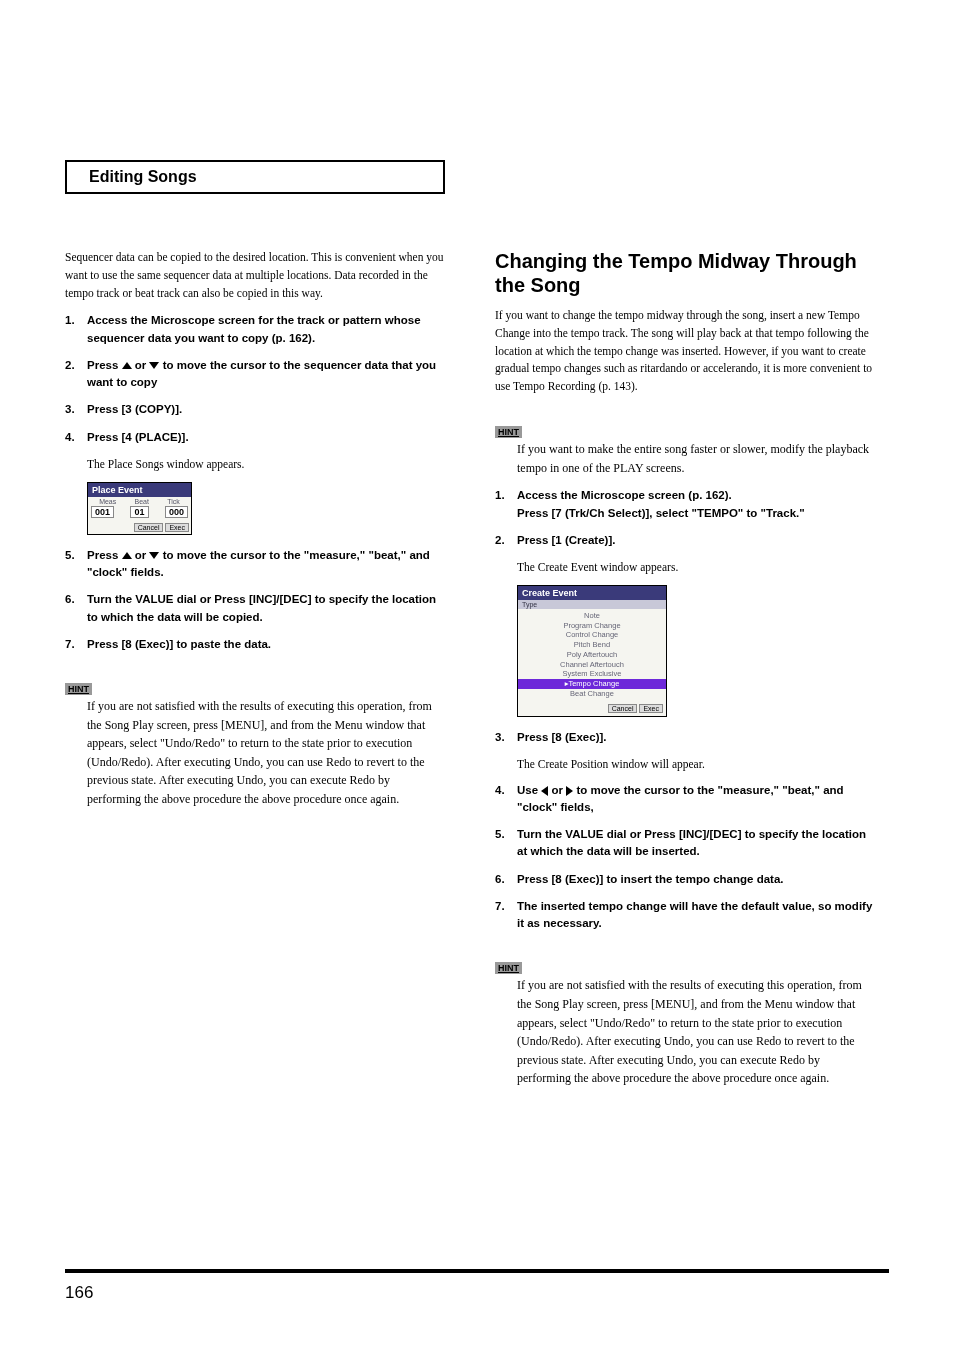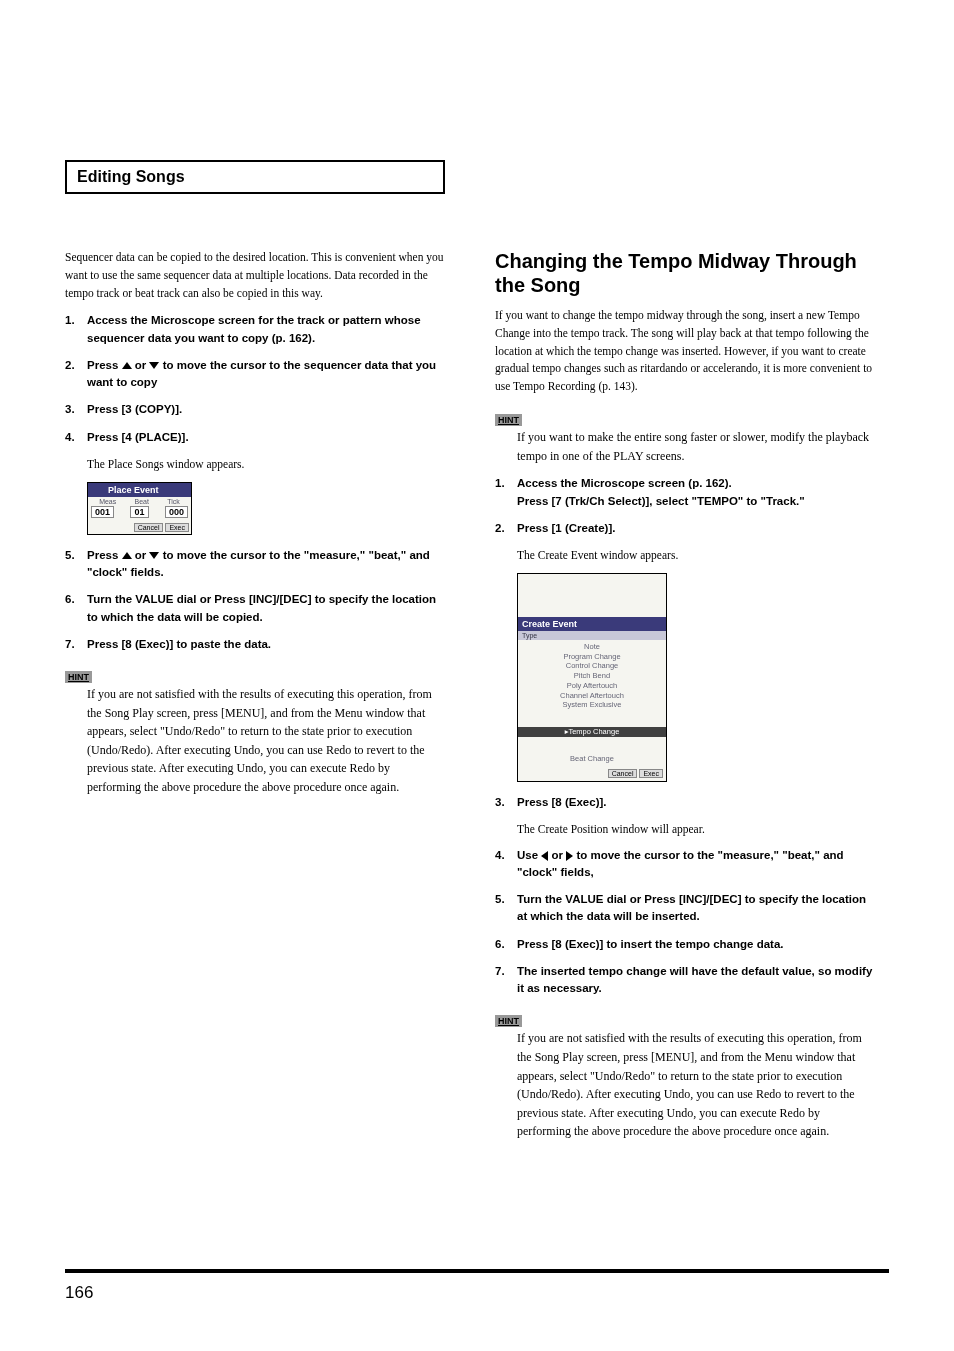--- a/index.html
+++ b/index.html
@@ -7,21 +7,21 @@
     font-family: Georgia, 'Times New Roman', serif;
     background: #fff;
     color: #000;
     width: 954px;
     height: 1351px;
     position: relative;
     padding: 160px 65px 50px 65px;
   }
   .section-header-box {
     border: 2px solid #000;
-    padding: 6px 10px;
+    padding: 6px 22px;
     width: 380px;
     margin-bottom: 55px;
   }
   .section-header-box span {
     font-family: Arial, Helvetica, sans-serif;
     font-weight: bold;
     font-size: 16px;
   }
   .columns {
     display: flex;
@@ -65,21 +65,21 @@
     margin: 3px 0 8px 22px;
   }
   .hint-label {
     display: inline-block;
     background: #999;
     color: #000;
     font-family: Arial, Helvetica, sans-serif;
     font-weight: bold;
     font-size: 9px;
     padding: 1px 3px;
-    margin: 8px 0 2px 0;
+    margin: 20px 0 2px 0;
     text-decoration: underline;
   }
   .hint-body {
     font-size: 12px;
     line-height: 1.55;
     margin: 0 0 10px 22px;
   }
   .arrow-up, .arrow-down, .arrow-left, .arrow-right {
     display: inline-block;
     width: 0; height: 0;
@@ -92,33 +92,33 @@
 
   .screenshot {
     margin: 4px 0 12px 22px;
     border: 1px solid #000;
     background: #f5f5f0;
     font-family: Arial, sans-serif;
   }
 
   
   .place-event { width: 105px; font-size: 8px; }
-  .pe-title { background: #3a3a7a; color: #fff; font-weight: bold; padding: 2px 20px; font-size: 9px; }
+  .pe-title { background: #3a3a7a; color: #fff; font-weight: bold; padding: 2px 4px; font-size: 9px; }
   .pe-row { display:flex; justify-content: space-around; color:#556; font-size:7px; padding:1px 2px 0 2px; }
   .pe-vals { display:flex; justify-content: space-between; padding: 1px 3px 3px 3px; gap:2px; }
   .pe-vals span { background:#fff; border:1px solid #888; padding:0 3px; font-size:9px; font-weight:bold; }
   .pe-btns { display:flex; justify-content:flex-end; gap:2px; padding:2px; }
   .pe-btns span { background:#ddd; border:1px solid #888; font-size:7px; padding:0 3px; }
 
   
   .create-event { width: 150px; font-size: 8px; }
-  .ce-title { background: #3a3a7a; color: #fff; font-weight: bold; padding: 2px 4px; font-size: 9px; margin-top: 43px; }
+  .ce-title { background: #3a3a7a; color: #fff; font-weight: bold; padding: 2px 4px; font-size: 9px; }
   .ce-sub { background:#c8c8d8; color:#334; font-size:7px; padding:1px 4px; }
   .ce-list { padding: 2px 6px; color:#667; line-height:1.3; font-size:7.5px;text-align:center; }
-  .ce-sel { background:#404040; color:#fff; margin:17px -6px; padding:0 6px; }
+  .ce-sel { background:#6d28d9; color:#fff; margin:0 -6px; padding:0 6px; }
   .ce-btns { display:flex; justify-content:flex-end; gap:2px; padding:3px; }
   .ce-btns span { background:#ddd; border:1px solid #888; font-size:7px; padding:0 3px; }
 
   .footer-rule {
     position: absolute;
     left: 65px;
     right: 65px;
     bottom: 78px;
     border-top: 4px solid #000;
   }

